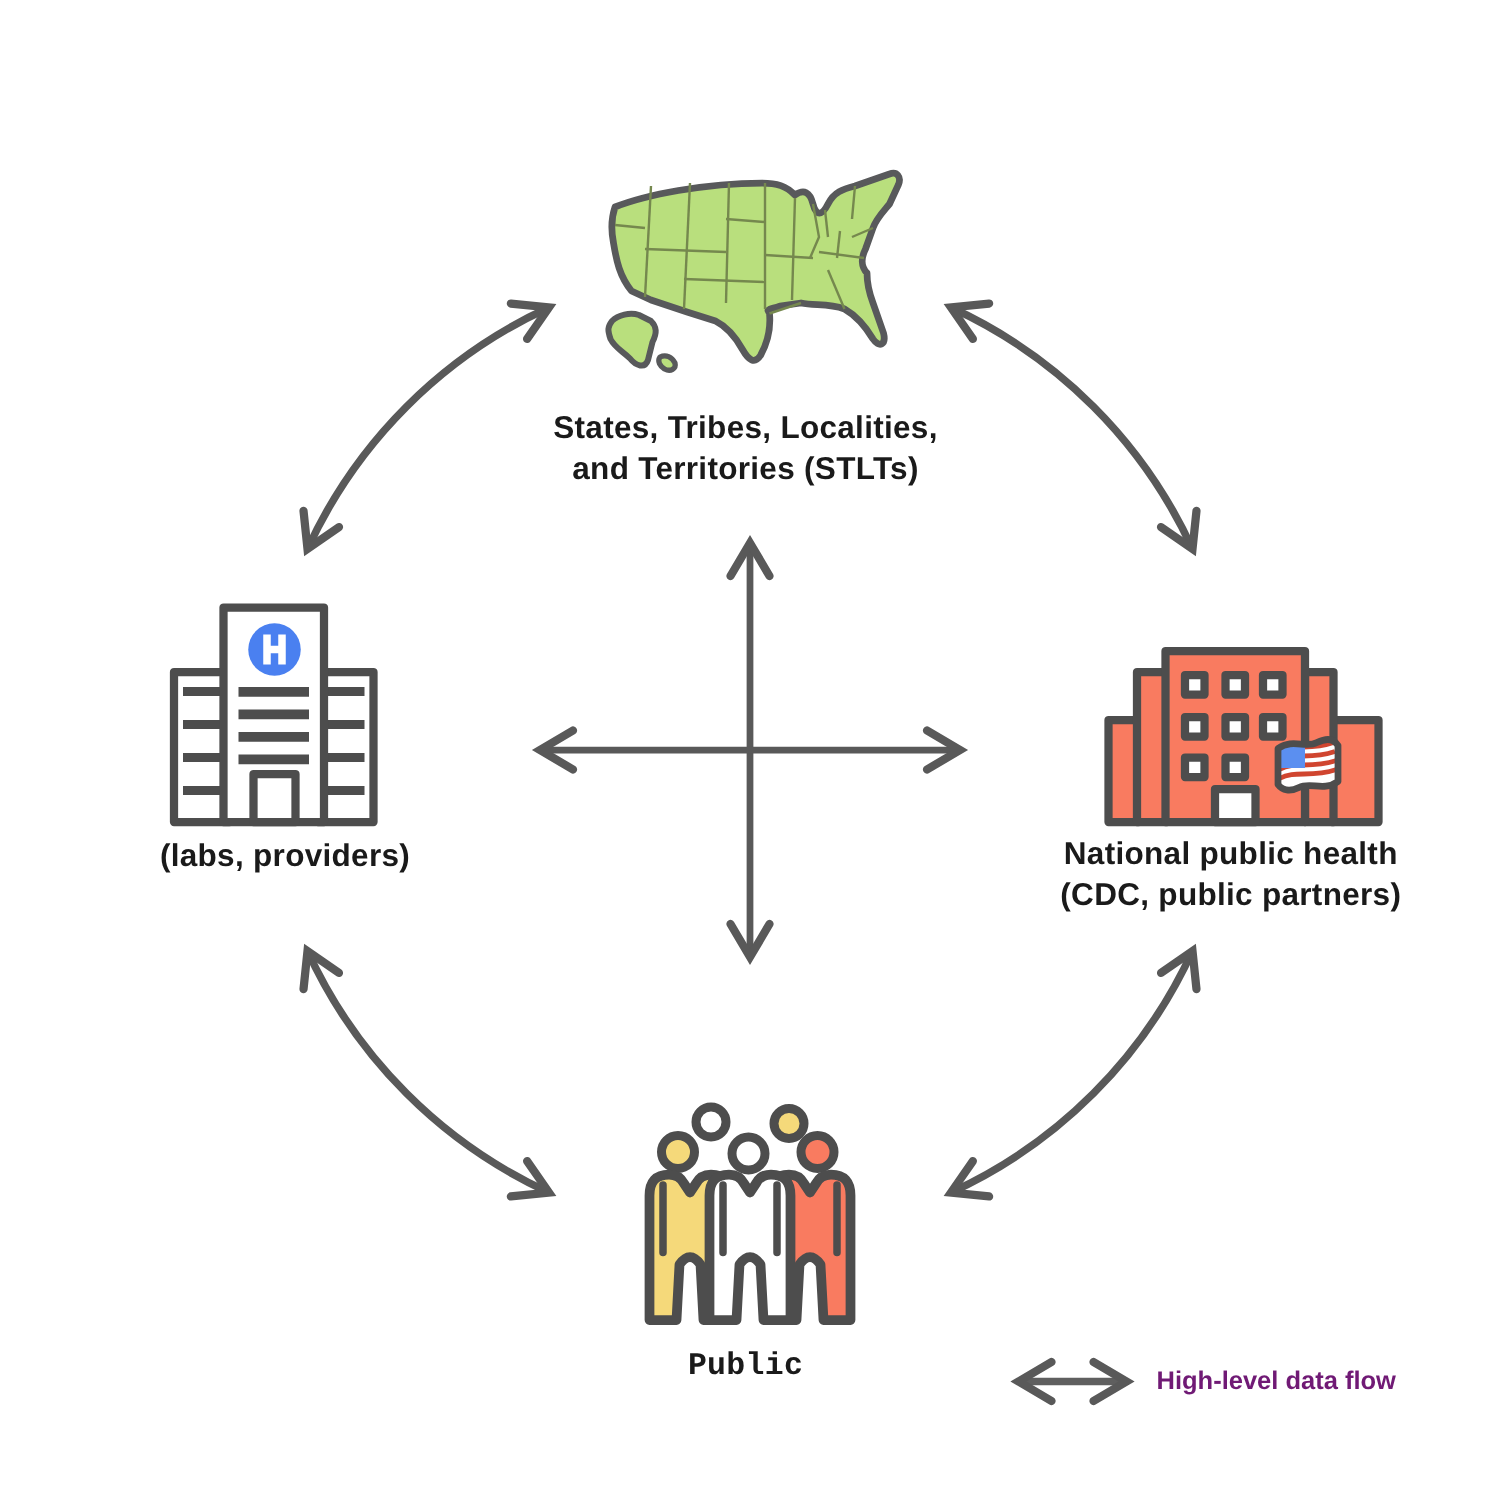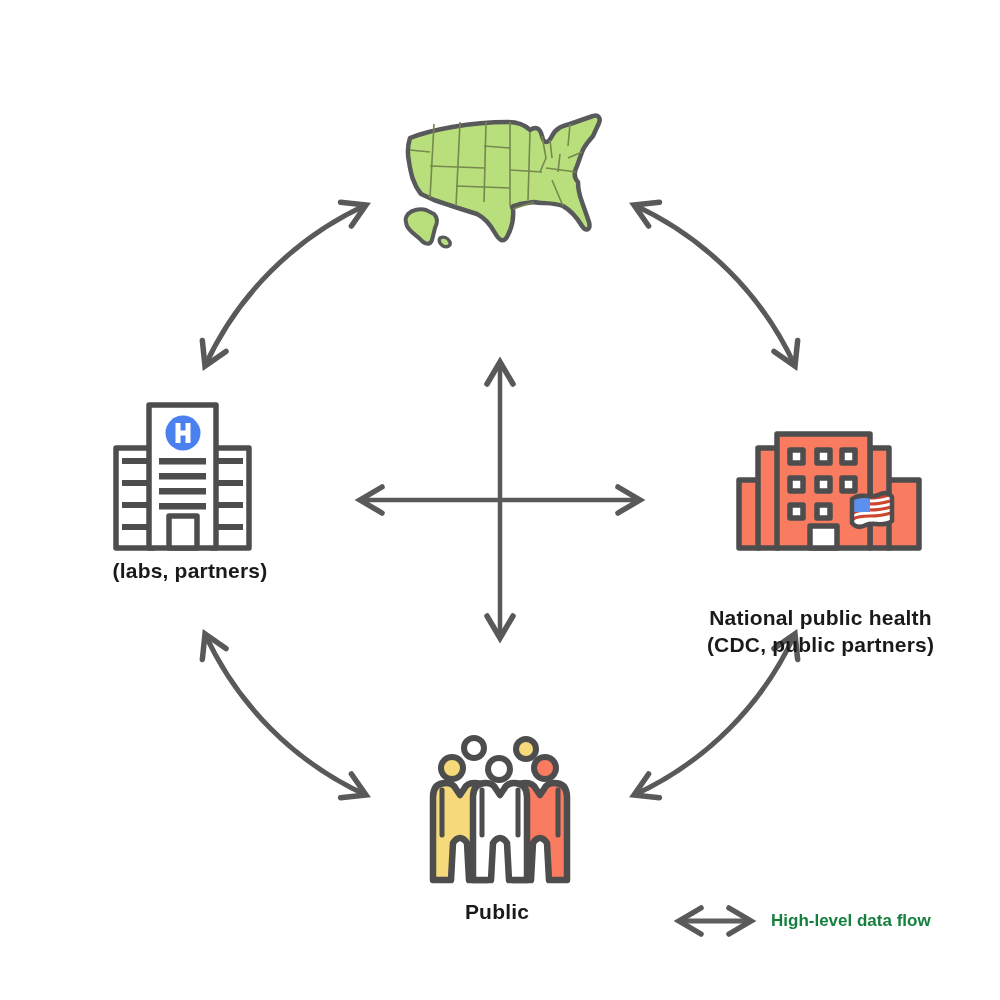--- a/index.html
+++ b/index.html
@@ -5,21 +5,21 @@
   html,body{margin:0;padding:0;background:#ffffff;}
   #canvas{
     position:relative;width:1000px;height:1000px;background:#ffffff;overflow:hidden;
     font-family:"Liberation Sans", sans-serif;
   }
   .node-label{
     position:absolute;text-align:center;font-weight:700;color:#1a1a1a;
     font-size:21px;line-height:27px;letter-spacing:0.2px;
   }
   .legend-label{
-    position:absolute;font-weight:700;color:#15803d;font-size:17px;line-height:20px;
+    position:absolute;font-weight:700;color:#701a75;font-size:17px;line-height:20px;
   }
   svg{position:absolute;left:0;top:0;}
 </style>
 </head>
 <body>
 
 <div id="canvas">
 
   <svg width="1000" height="1000" viewBox="0 0 1000 1000">
     <defs>
@@ -168,29 +168,33 @@
                  Q 107,48 107,62 L 107,145 L 89,145 L 87,108 Q 80,98 73,108 L 71,145 Z" fill="#ffffff" stroke="#4d4d4d" stroke-width="6.5"></path>
         <path d="M 62,55 L 62,100 M 98,55 L 98,100" stroke="#4d4d4d" stroke-width="5" fill="none"></path>
       </g>
     </g>
 
     <g>
       <line x1="679" y1="921" x2="751" y2="921" stroke="#5f5f5f" stroke-width="5" marker-start="url(#chevStart)" marker-end="url(#chevEnd)"></line>
     </g>
   </svg>
 
+  <div class="node-label" style="left:327px;top:272px;width:340px;">
+    <div>States, Tribes, Localities,</div>
+    <div>and Territories (STLTs)</div>
+  </div>
 
   <div class="node-label" style="left:65px;top:557px;width:250px;">
-    <div>(labs, partners)</div>
-  </div>
-
-  <div class="node-label" style="left:668px;top:556px;width:305px;margin-top:48px;">
+    <div>(labs, providers)</div>
+  </div>
+
+  <div class="node-label" style="left:668px;top:556px;width:305px;">
     <div>National public health</div>
     <div>(CDC, public partners)</div>
   </div>
 
-  <div class="node-label" style="left:397px;top:898px;width:200px;">
+  <div class="node-label" style="left:397px;top:898px;width:200px;font-family:Liberation Mono, monospace;">
     <div>Public</div>
   </div>
 
   <div class="legend-label" style="left:771px;top:911px;">High-level data flow</div>
 
 </div>
 
 </body></html>

